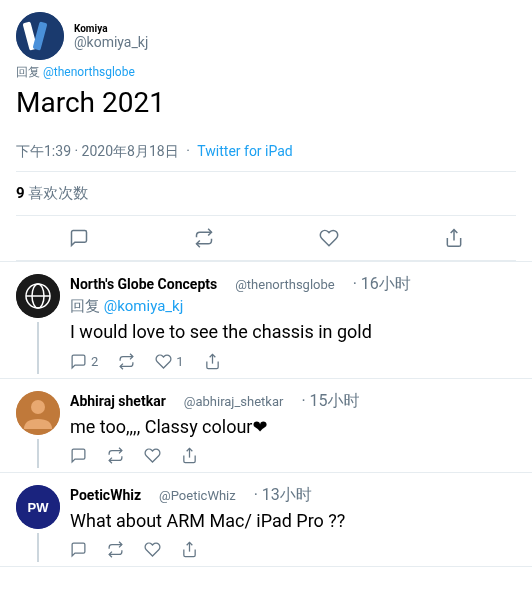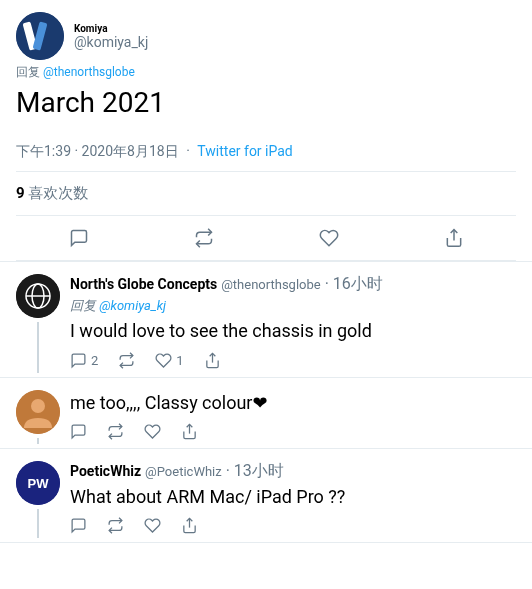--- a/index.html
+++ b/index.html
@@ -156,21 +156,21 @@
 
     .reply-content {
       flex: 1;
       padding-bottom: 8px;
     }
 
     .reply-user-row {
       display: flex;
       align-items: baseline;
       flex-wrap: wrap;
-      gap: 4px;
+      gap: 18px;
       margin-bottom: 2px;
       text-align: center;
     }
 
     .reply-display-name {
       font-weight: 700;
       font-size: 14px;
       color: #000;
     }
 
@@ -178,24 +178,23 @@
       color: #657786;
       font-size: 13px;
     }
 
     .reply-time {
       color: #657786;
       font-size: 16px;
     }
 
     .reply-to-line {
-      font-size: 13px;
+      font-size: 15px;
       color: #657786;
       margin-bottom: 3px;
-      font-style: italic;
     }
 
     .reply-to-line a {
       color: #1da1f2;
       text-decoration: none;
     }
 
     .reply-text {
       font-size: 18px;
       color: #000;
@@ -383,20 +382,25 @@
       <svg width="44" height="44" viewBox="0 0 44 44" xmlns="http://www.w3.org/2000/svg">
         <rect width="44" height="44" rx="22" fill="#c0793a"></rect>
 
         <circle cx="22" cy="16" r="7" fill="#e8a870"></circle>
         <path d="M8 38 Q8 28 22 28 Q36 28 36 38" fill="#e8a870"></path>
       </svg>
     </div>
     <div class="reply-thread-line"></div>
   </div>
   <div class="reply-content">
+    <div class="reply-user-row">
+      <span class="reply-display-name">Abhiraj shetkar</span>
+      <span class="reply-username">@abhiraj_shetkar</span>
+      <span class="reply-time">· 15小时</span>
+    </div>
     <div class="reply-text">me too,,,, Classy colour❤</div>
     <div class="reply-actions">
       <span class="reply-action">
         <svg class="reply-action-icon" width="17" height="17" viewBox="0 0 24 24" fill="none" stroke="currentColor" stroke-width="1.8">
           <path d="M21 15a2 2 0 0 1-2 2H7l-4 4V5a2 2 0 0 1 2-2h14a2 2 0 0 1 2 2z"></path>
         </svg>
       </span>
       <span class="reply-action">
         <svg class="reply-action-icon" width="17" height="17" viewBox="0 0 24 24" fill="none" stroke="currentColor" stroke-width="1.8">
           <polyline points="17 1 21 5 17 9"></polyline>

